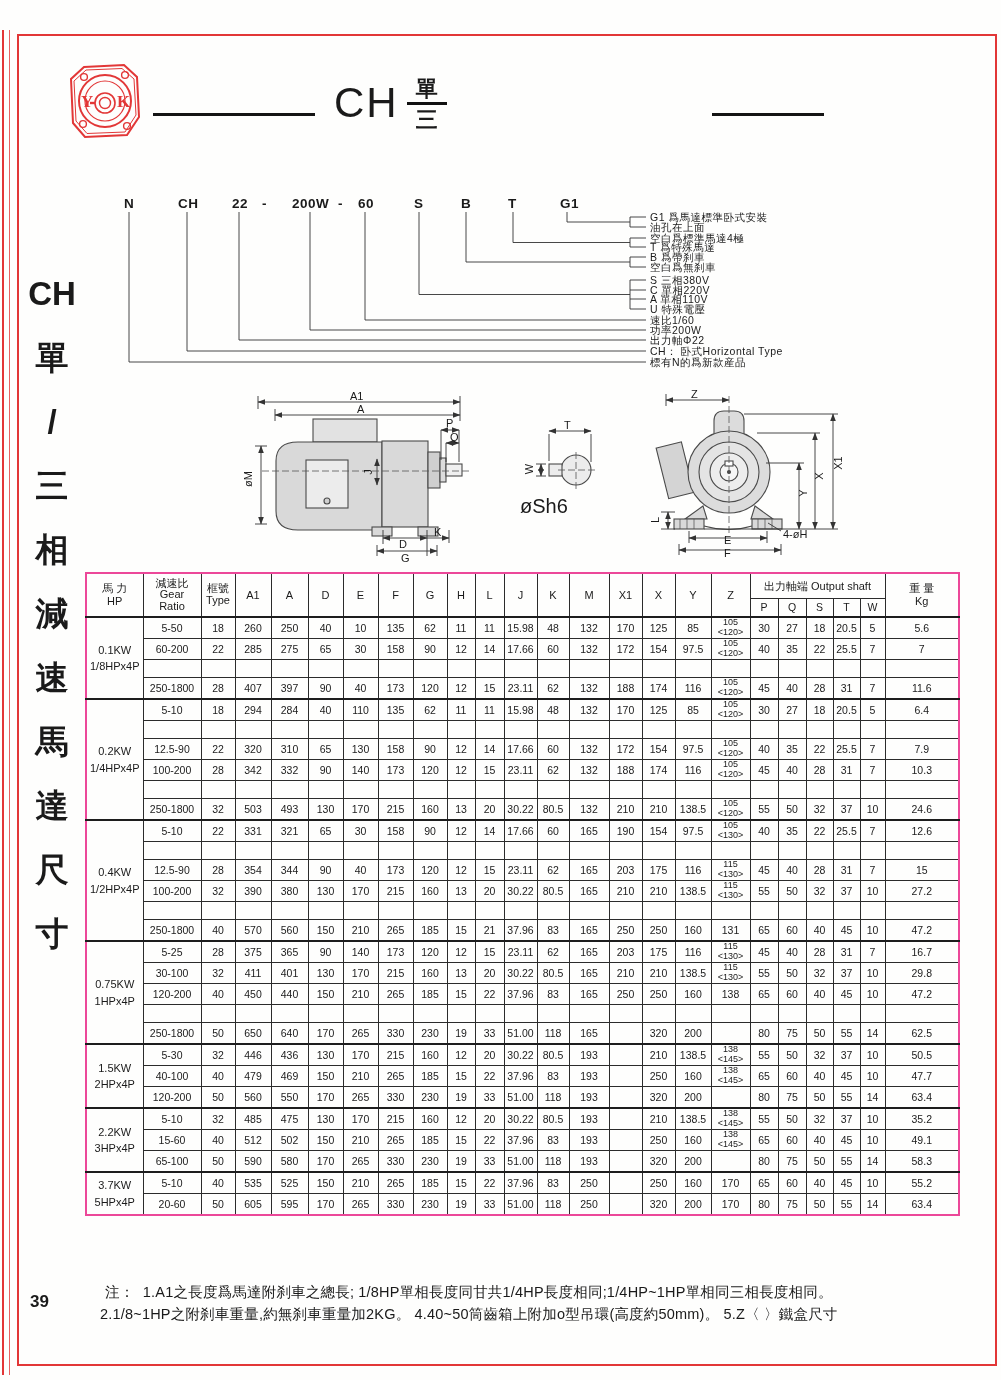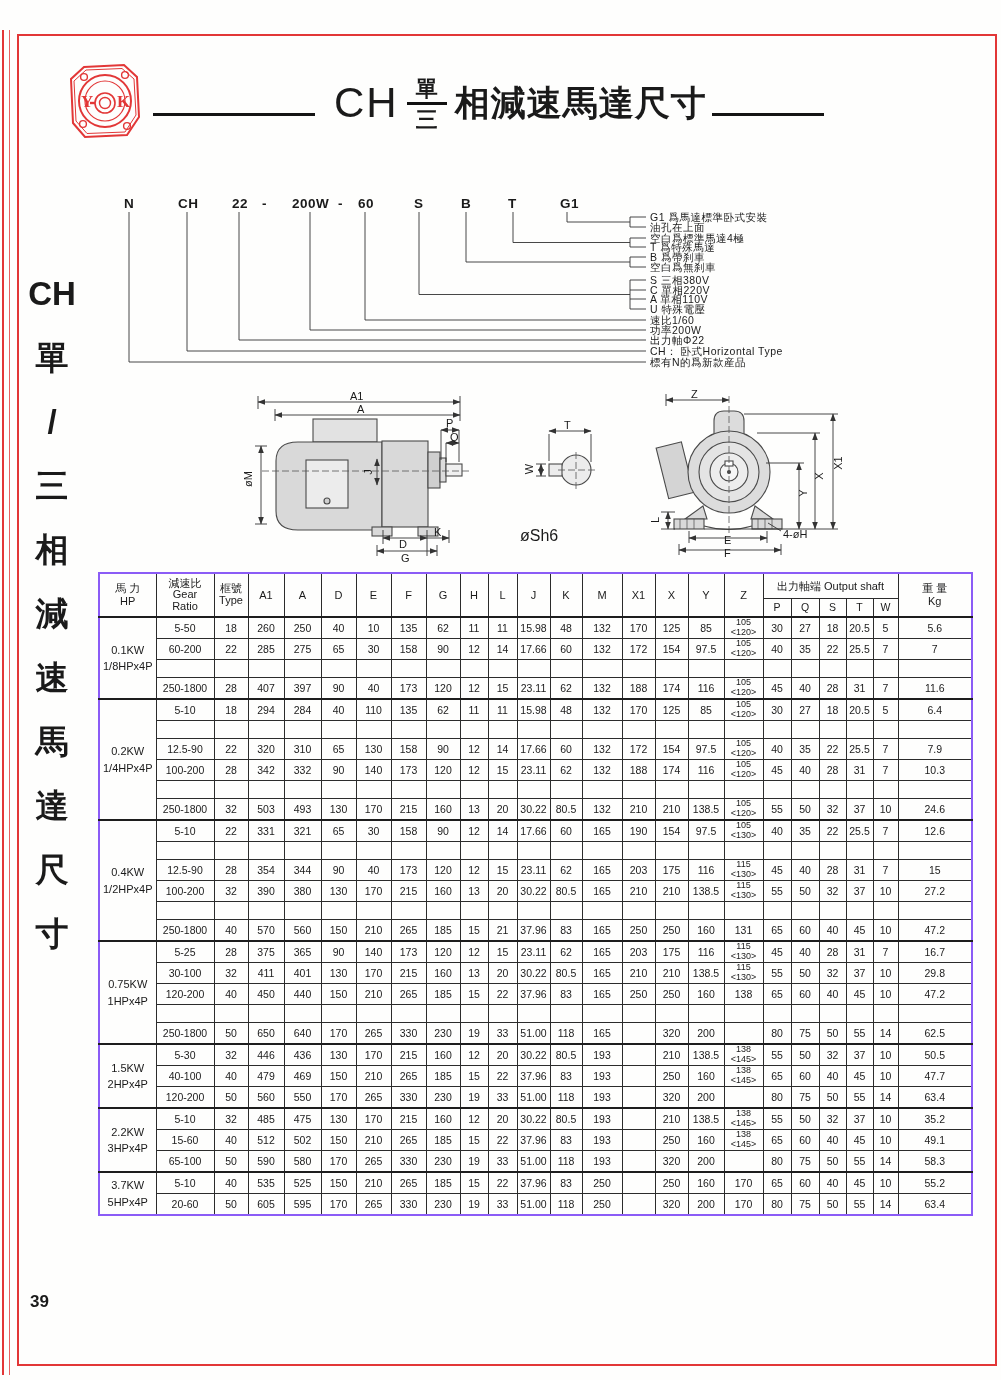--- a/index.html
+++ b/index.html
@@ -23,24 +23,24 @@
   
   .sidebar{position:absolute;left:26px;top:262px;width:52px;text-align:center;
            font-size:33px;font-weight:bold;line-height:64px;white-space:pre-line;}
   
   .code-part{position:absolute;font-size:13.5px;font-weight:600;letter-spacing:.5px;}
   .callout{position:absolute;font-size:10.5px;letter-spacing:.5px;white-space:nowrap;}
   .artwork{position:absolute;left:0;top:0;}
   
   .dlabel{position:absolute;font-size:11px;white-space:nowrap;}
   .dlabel.rot{transform:rotate(-90deg);transform-origin:center;}
-  .dlabel.big{font-size:16px;font-weight:500;margin-top:32px;}
+  .dlabel.big{font-size:20px;font-weight:500;}
   
-  .size-table{position:absolute;left:98px;top:572px;border-collapse:collapse;table-layout:fixed;
-              border:2px solid #8b5cf6;padding-left:8px;}
+  .size-table{position:absolute;left:85px;top:572px;border-collapse:collapse;table-layout:fixed;
+              border:2px solid #ec4899;padding-left:8px;}
   .size-table th,.size-table td{border:1px solid #2b2b2b;text-align:center;vertical-align:middle;
               padding:0 1px;font-size:10.5px;line-height:1.15;height:20px;overflow:hidden;}
   .size-table th{font-weight:normal;white-space:pre-line;}
   .size-table thead tr:first-child th{font-size:11px;}
   .size-table th.small{font-size:9.5px;line-height:1.05;}
   .size-table th.tiny{font-size:9px;line-height:1.05;}
   .size-table th.shaft-hdr{font-size:11.5px;height:24px;}
   .size-table thead tr:last-child th{height:17px;}
   .size-table td.power-cell{white-space:pre-line;font-size:11px;line-height:1.5;}
   .size-table td.ratio-cell{font-size:10.5px;}
@@ -82,21 +82,20 @@
     <text x="49" y="45" font-size="17" font-weight="bold" fill="#e23737" font-family="Liberation Serif, serif">K</text>
   </svg>
 
   <div class="rule rule-left"></div>
   <div class="title-row">
     <span class="title-ch">CH</span>
     <span class="phase-stack">
       <span class="phase-top">單</span>
       <span class="phase-bottom">三</span>
     </span>
-    <span class="title-suffix">相減速馬達尺寸</span>
   </div>
   <div class="rule rule-right"></div>
 
   <div class="sidebar">CH
 單
 /
 三
 相
 減
 速
@@ -1070,15 +1069,17 @@
           <td>80</td>
           <td>75</td>
           <td>50</td>
           <td>55</td>
           <td>14</td>
           <td>63.4</td>
         </tr>
       </tbody>
     </table>
 
+  <div class="note note1">注：  1.A1之長度爲馬達附刹車之總長; 1/8HP單相長度同甘共1/4HP長度相同;1/4HP~1HP單相同三相長度相同。</div>
+  <div class="note note2">2.1/8~1HP之附刹車重量,約無刹車重量加2KG。 4.40~50筒齒箱上附加o型吊環(高度約50mm)。 5.Z〈 〉鐵盒尺寸</div>
 
   <div class="page-number">39</div>
 </div>
 
 </body></html>

